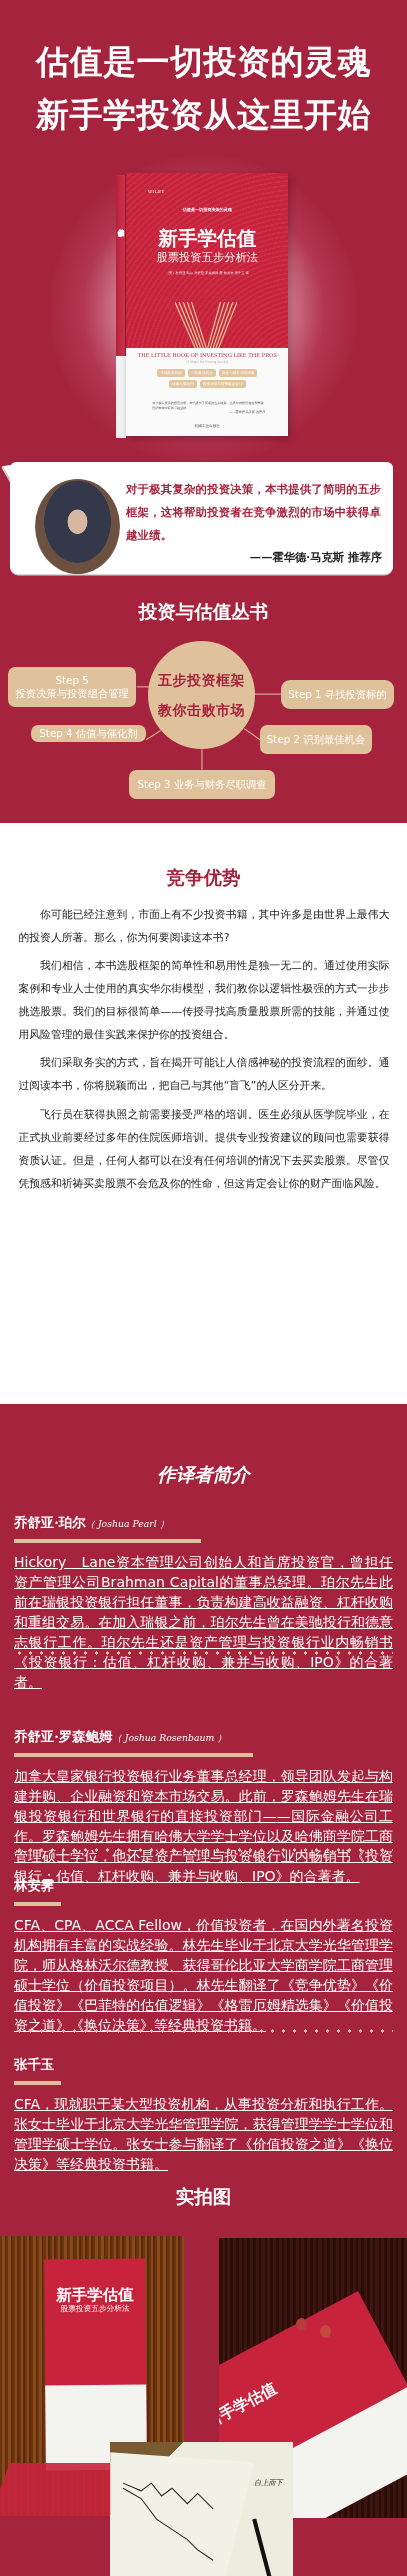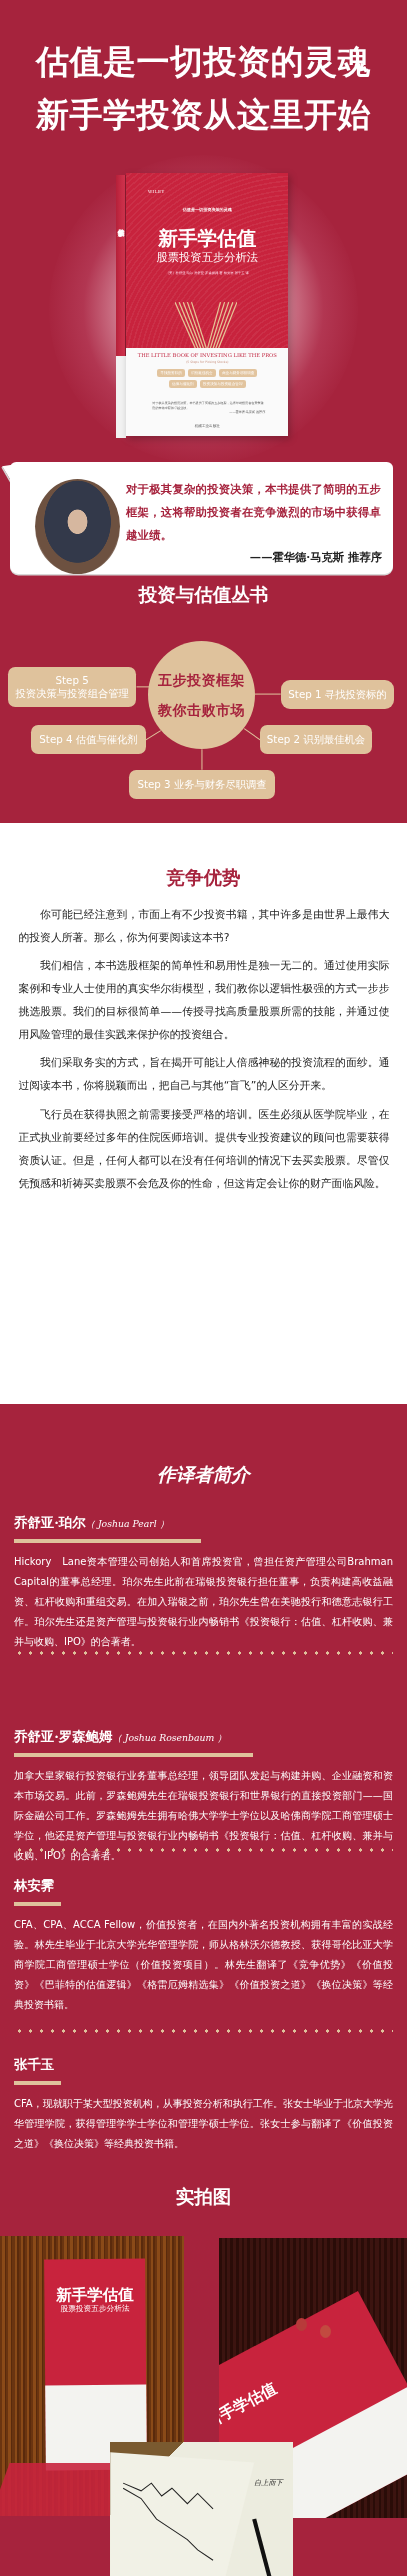--- a/index.html
+++ b/index.html
@@ -57,21 +57,21 @@
   .intro-body { position: absolute; left: 18.5px; top: 80px; width: 371px; color: #222; font-size: 10.8px; line-height: 23px; }
   .intro-body p { text-indent: 2em; margin-bottom: 5.2px; text-align: justify; }
 
   
   .authors { position: absolute; left: 0; top: 1403px; width: 407px; height: 817px; }
   .authors-title { top: 63px; color: #fff; font-style: italic; }
   .author { position: absolute; left: 14px; width: 379px; }
   .author-name { font-family: "DejaVu Serif", serif; font-weight: bold; font-size: 13.4px; color: #fff; white-space: nowrap; }
   .author-name .en { font-family: "DejaVu Serif", serif; font-style: italic; font-weight: normal; font-size: 9.3px; color: #fff; }
   .author-bar { height: 3.6px; background: #dfc29c; margin-top: 7.2px; margin-bottom: 9.3px; }
-  .author-bio { font-size: 10px; line-height: 20px; color: #fff; text-align: justify; }
+  .author-bio { font-size: 14px; line-height: 20px; color: #fff; text-align: justify; text-decoration: underline; }
   .dots { position: absolute; left: 14.4px; width: 379px; height: 4.1px;
           background-image: radial-gradient(circle, #dfc29c 1.5px, rgba(0,0,0,0) 1.8px); background-size: 11px 4.1px; background-repeat: repeat-x; }
 
   .photos-title { top: 2188px; color: #fff; }
   .photo { position: absolute; overflow: hidden; }
   .photo-1 { left: 0; top: 2236px; width: 184px; height: 280px;
              background: repeating-linear-gradient(90deg, #6a3410 0 2.1px, #8a4a18 2.1px 4.6px, #5a2a0c 4.6px 6.2px); }
   .photo-2 { left: 219px; top: 2238px; width: 188px; height: 280px;
              background: repeating-linear-gradient(90deg, #2a0c08 0 2.6px, #3c1410 2.6px 5.7px); }
   .photo-3 { left: 110px; top: 2442px; width: 183px; height: 184px; background: linear-gradient(135deg,#7a5a30 0 20%, #ececdf 20% 100%); }
@@ -136,21 +136,21 @@
 
     <svg class="quote-tail" viewBox="0 0 60 60">
       <polygon points="4,8 60,0 60,60 36,60" fill="#fff"></polygon>
       <polyline points="4,10 34,62" stroke="#d4d4d4" stroke-width="3" fill="none"></polyline>
     </svg>
     <div class="quote-panel"></div>
     <div class="quote-photo"></div>
     <p class="quote-text">对于极其复杂的投资决策，本书提供了简明的五步框架，这将帮助投资者在竞争激烈的市场中获得卓越业绩。</p>
     <p class="quote-attrib">——霍华德·马克斯  推荐序</p>
 
-    <h2 class="section-title" style="top:586px;color:#fff;">投资与估值丛书</h2>
+    <h2 class="section-title" style="top:603px;color:#fff;">投资与估值丛书</h2>
 
     <svg class="diag-svg" width="407" height="823" style="position:absolute;left:0;top:0;" viewBox="0 0 790 1597">
       <g stroke="#dfc29c" stroke-width="2">
         <line x1="265" y1="1333" x2="292" y2="1333"></line>
         <line x1="494" y1="1347" x2="545" y2="1347"></line>
         <line x1="283" y1="1436" x2="312" y2="1418"></line>
         <line x1="474" y1="1414" x2="505" y2="1436"></line>
         <line x1="392" y1="1454" x2="392" y2="1494"></line>
       </g>
     </svg>
@@ -162,21 +162,21 @@
 
     <div class="step-box" style="left:281px;top:680px;width:113px;height:29px;border-radius:9px;">
       <span>Step 1 寻找投资标的</span>
     </div>
     <div class="step-box" style="left:260px;top:725px;width:112px;height:29px;">
       <span>Step 2 识别最佳机会</span>
     </div>
     <div class="step-box" style="left:129px;top:770px;width:146px;height:29px;">
       <span>Step 3 业务与财务尽职调查</span>
     </div>
-    <div class="step-box" style="left:31px;top:725px;width:115px;height:29px;">
+    <div class="step-box" style="left:31px;top:725px;width:115px;height:17px;">
       <span>Step 4 估值与催化剂</span>
     </div>
     <div class="step-box" style="left:8.2px;top:667px;width:128px;height:40px;">
       <span>Step 5</span>
       <span>投资决策与投资组合管理</span>
     </div>
   </section>
 
   <section class="intro">
     <h2 class="section-title intro-title">竞争优势</h2>

